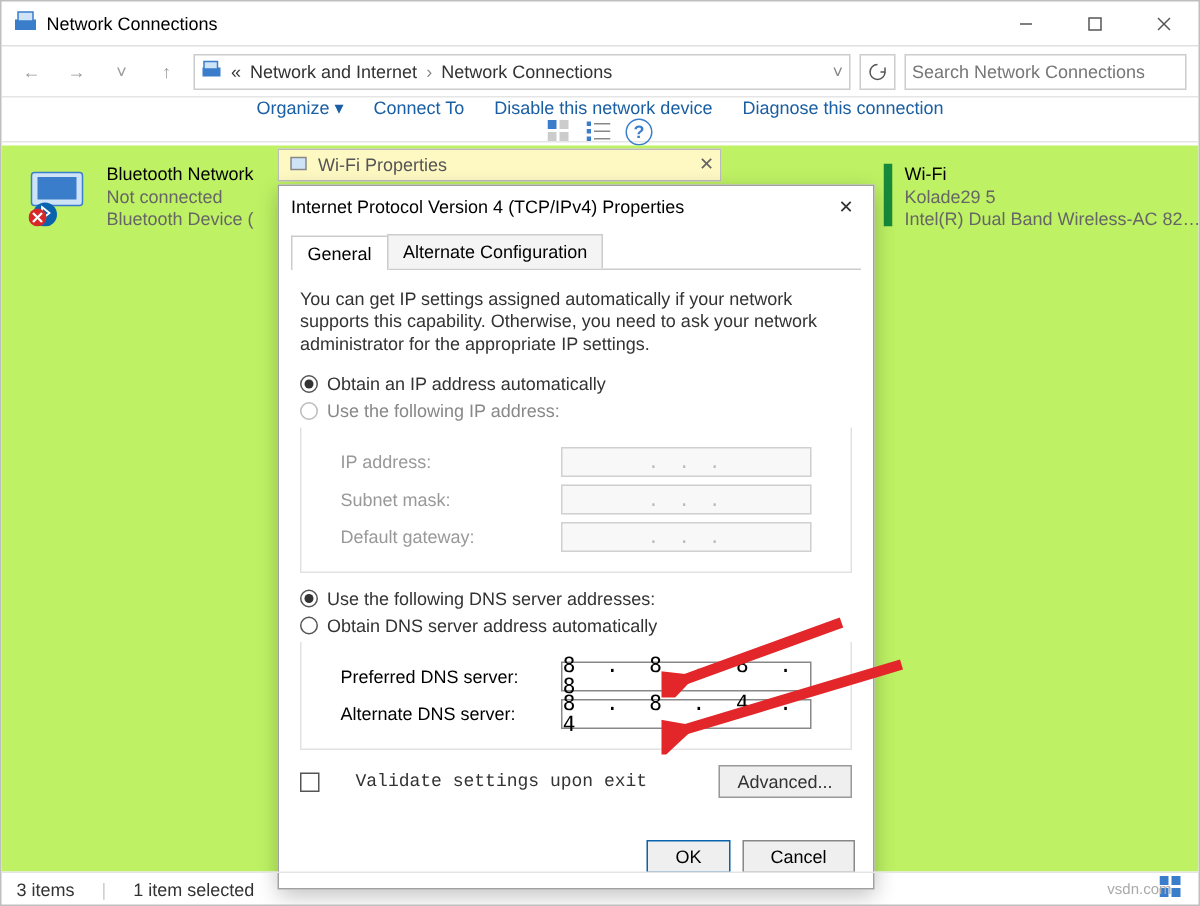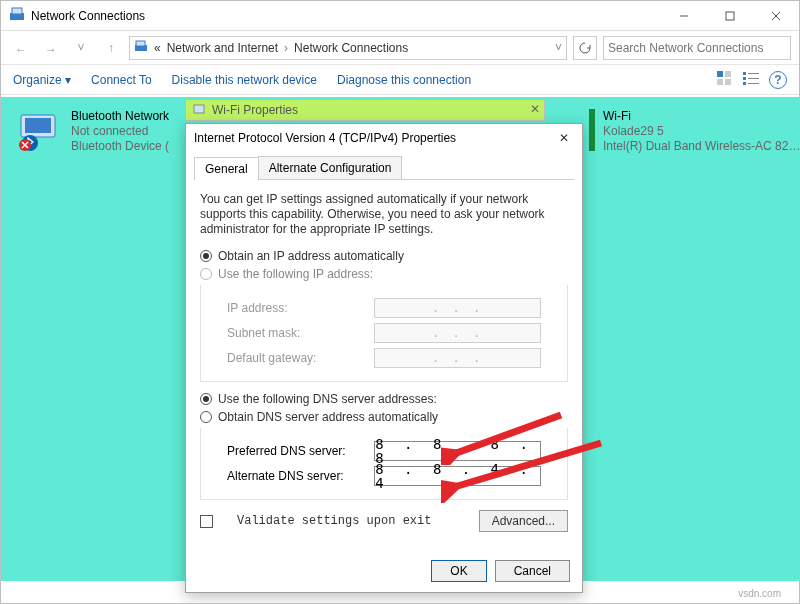--- a/index.html
+++ b/index.html
@@ -12,36 +12,36 @@
   .winbtn { width:46px; height:30px; display:flex; align-items:center; justify-content:center; color:#555; }
   .winbtn svg { width:10px; height:10px; }
   
   .navbar { height:34px; display:flex; align-items:center; gap:6px; padding:0 8px; border-bottom:1px solid #e5e5e5; }
   .navarrow { width:24px; height:24px; display:flex; align-items:center; justify-content:center; color:#999; }
   .breadcrumb { flex:1; height:24px; border:1px solid #ccc; display:flex; align-items:center; padding:0 4px; gap:6px; color:#333; }
   .bc-sep { color:#888; }
   .bc-refresh { width:24px; height:24px; border:1px solid #ccc; display:flex; align-items:center; justify-content:center; }
   .searchbox { width:188px; height:24px; border:1px solid #ccc; display:flex; align-items:center; padding:0 4px; color:#777; }
   
-  .toolbar { height:30px; display:flex; align-items:center; justify-content:space-between; padding:0 12px; border-bottom:1px solid #e5e5e5; color:#1a5ea3; }
+  .toolbar { height:30px; display:flex; align-items:center; justify-content:space-between; padding:0 12px; border-bottom:1px solid #e5e5e5; color:#1a5ea3;flex-direction:column; }
   .toolbar-left { display:flex; gap:20px; }
   .toolbar-item { cursor:default; }
   .toolbar-right { display:flex; gap:10px; align-items:center; }
   
-  .content { position:absolute; top:96px; left:0; right:0; bottom:22px; background:#5eead4; }
+  .content { position:absolute; top:96px; left:0; right:0; bottom:22px; background:#bef264; }
   
   .netitem { position:absolute; display:flex; gap:8px; }
   .netitem .txt { display:flex; flex-direction:column; line-height:15px; }
   .netitem .name { color:#000; }
   .netitem .sub  { color:#666; }
   .netitem .icon { width:44px; height:42px; display:flex; align-items:center; justify-content:center; position:relative; }
   
   .statusbar { position:absolute; bottom:0; left:0; right:0; height:22px; border-top:1px solid #e5e5e5; display:flex; align-items:center; padding:0 10px; gap:18px; color:#333; }
   
-  .dlg-small { position:absolute; left:184px; top:98px; width:360px; height:22px; border:1px solid #bcbcbc; background:#bef264; display:flex; align-items:center; padding-left:6px; color:#555; gap:6px; }
+  .dlg-small { position:absolute; left:184px; top:98px; width:296px; height:22px; border:1px solid #bcbcbc; background:#fef9c3; display:flex; align-items:center; padding-left:6px; color:#555; gap:6px; }
   .dlg-small .x { position:absolute; right:4px; top:2px; color:#666; }
   
   .dlg { position:absolute; left:184px; top:122px; width:398px; height:470px; background:#fff; border:1px solid #a0a0a0; box-shadow:0 4px 14px rgba(0,0,0,0.25); }
   .dlg-title { height:28px; display:flex; align-items:center; justify-content:space-between; padding:0 8px; font-size:12px; }
   .dlg-title .x { width:20px; height:20px; display:flex; align-items:center; justify-content:center; color:#333; }
   .tabs { display:flex; margin:4px 8px 0 8px; border-bottom:1px solid #ccc; }
   .tab { padding:4px 10px; border:1px solid #ccc; border-bottom:none; background:#f4f4f4; margin-right:-1px; font-size:12px; }
   .tab.active { background:#fff; position:relative; top:1px; }
   .dlg-body { padding:8px 14px 0 14px; font-size:12px; color:#333; }
   .desc { margin:4px 0 12px 0; line-height:15px; }
@@ -283,16 +283,28 @@
   </svg>
   <svg class="arrow" style="left:440px; top:432px;" width="170" height="70">
     <defs>
         <marker id="ah2" markerWidth="12" markerHeight="12" refX="2" refY="5" orient="auto">
           <path d="M10 0 L0 5 L10 10 z" fill="#e3262a"></path>
         </marker>
       </defs>
     <line x1="160" y1="10" x2="10" y2="55" stroke="#e3262a" stroke-width="7" marker-end="url(#ah2)"></line>
   </svg>
 
+  <div class="statusbar">
+    <span>3 items</span>
+    <span style="color:#ccc;">|</span>
+    <span>1 item selected</span>
+    <span style="flex:1"></span>
+    <span><svg width="16" height="14">
+          <rect x="0" y="0" width="6" height="6" fill="#3a7ecb"></rect>
+          <rect x="8" y="0" width="6" height="6" fill="#3a7ecb"></rect>
+          <rect x="0" y="8" width="6" height="6" fill="#3a7ecb"></rect>
+          <rect x="8" y="8" width="6" height="6" fill="#3a7ecb"></rect>
+        </svg></span>
+  </div>
 
   <span class="watermark">vsdn.com</span>
 
 </div>
 
 </body></html>

